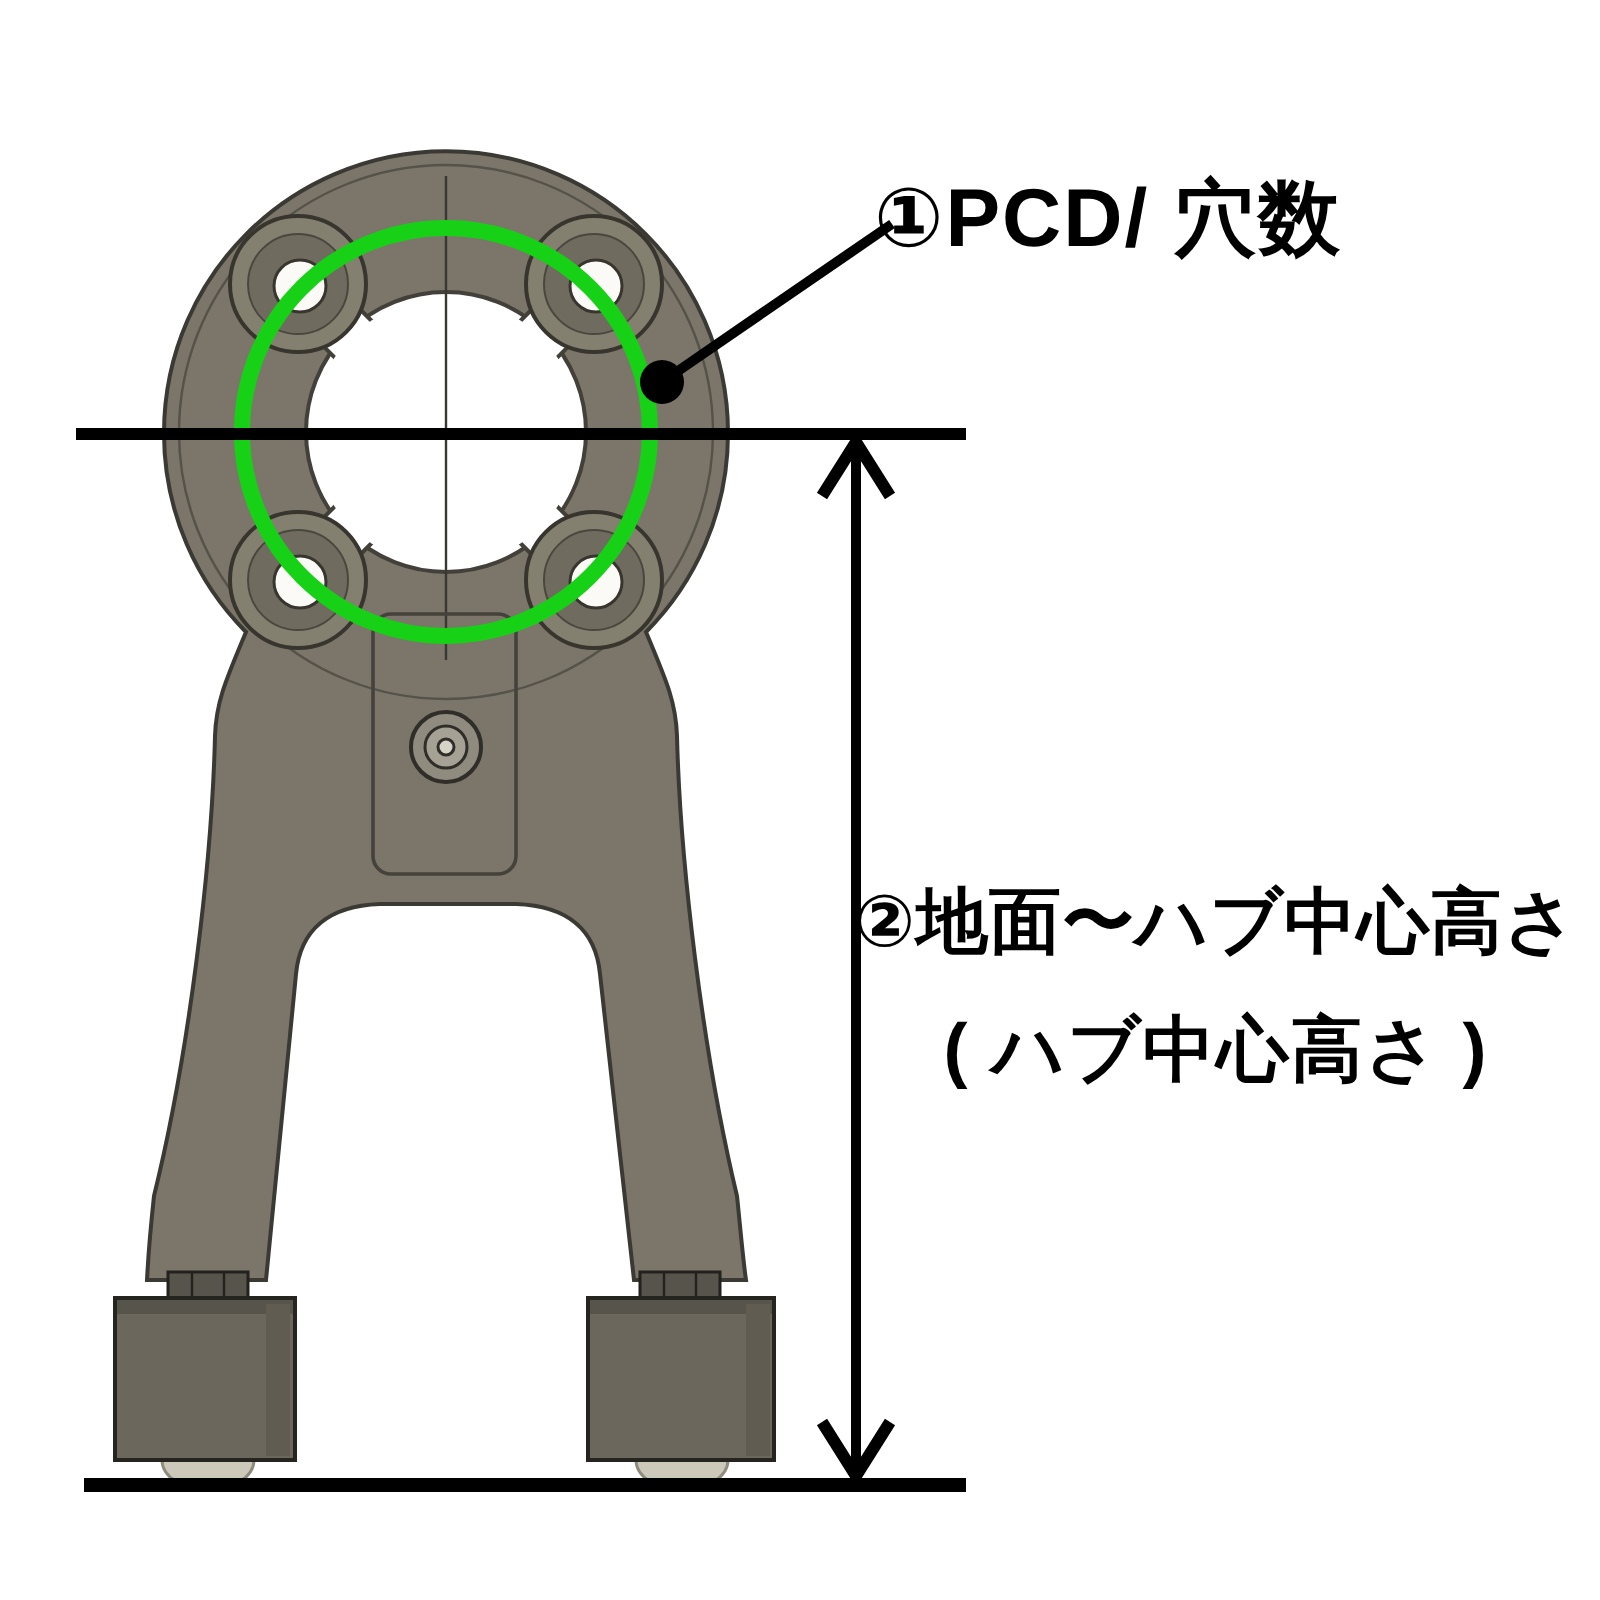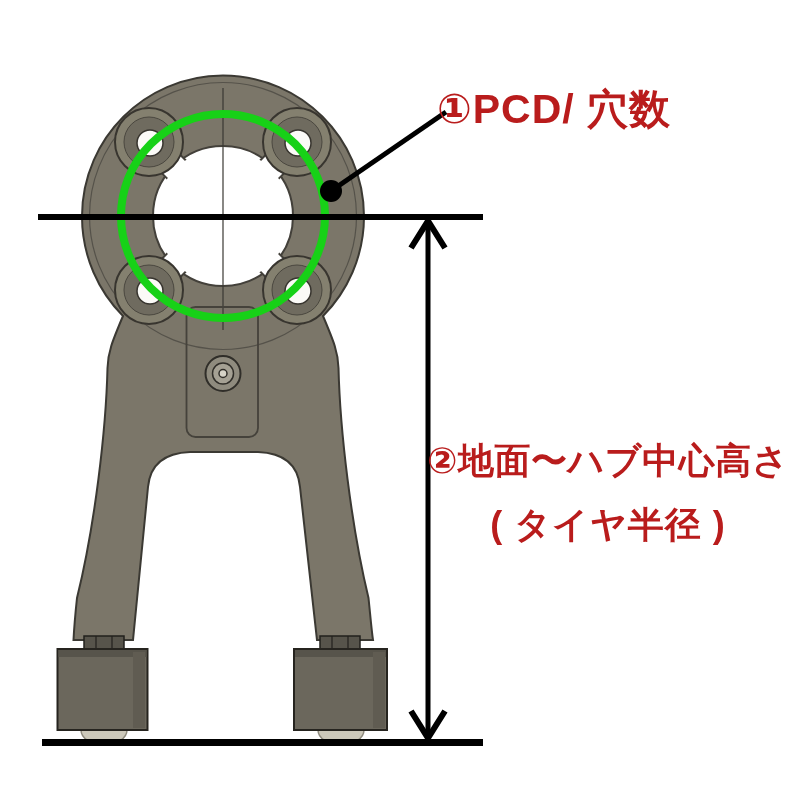--- a/index.html
+++ b/index.html
@@ -6,21 +6,21 @@
   .canvas{
     position:relative;
     width:800px;height:800px;
     background:#ffffff;
     overflow:hidden;
     font-family:"Liberation Sans","DejaVu Sans",sans-serif;
   }
   .diagram-svg{position:absolute;left:0;top:0;}
   .label{
     position:absolute;
-    color:#b91c1c;
+    color:#000000;
     font-weight:bold;
     white-space:nowrap;
   }
   .label-pcd{
     left:437px;top:82px;
     font-size:41px;
     letter-spacing:1px;
   }
   .label-height{
     left:424px;top:437px;width:368px;
@@ -140,15 +140,15 @@
     <g>
       <line x1="331" y1="191" x2="446" y2="112" stroke="#000000" stroke-width="5"></line>
       <circle cx="331" cy="191" r="11" fill="#000000"></circle>
     </g>
   </svg>
 
   <div class="label label-pcd">①PCD/ 穴数</div>
 
   <div class="label label-height">②地面〜ハブ中心高さ</div>
 
-  <div class="label label-radius">( タイヤ半径 )</div>
+  <div class="label label-radius">( ハブ中心高さ )</div>
 
 </div>
 
 </body></html>

